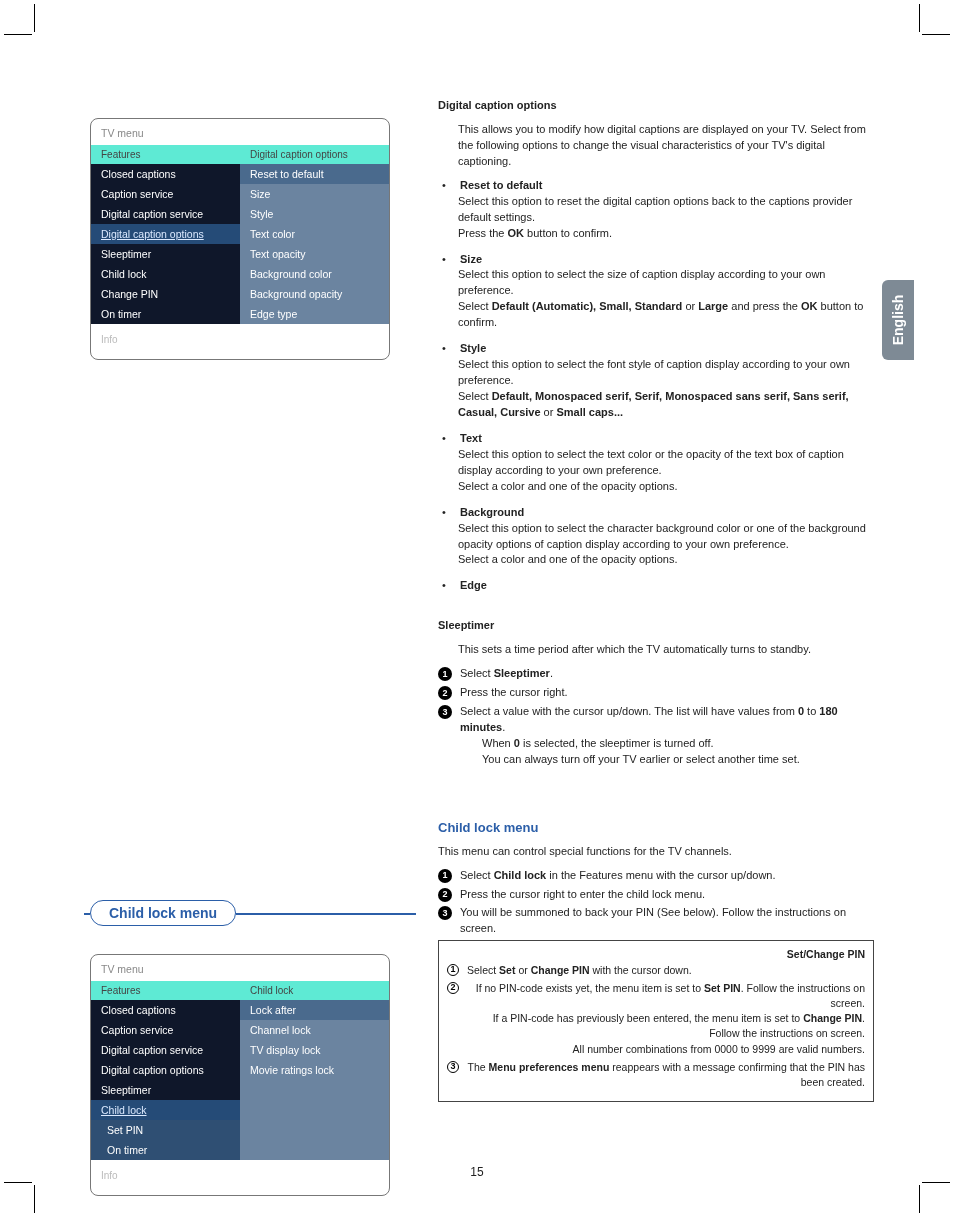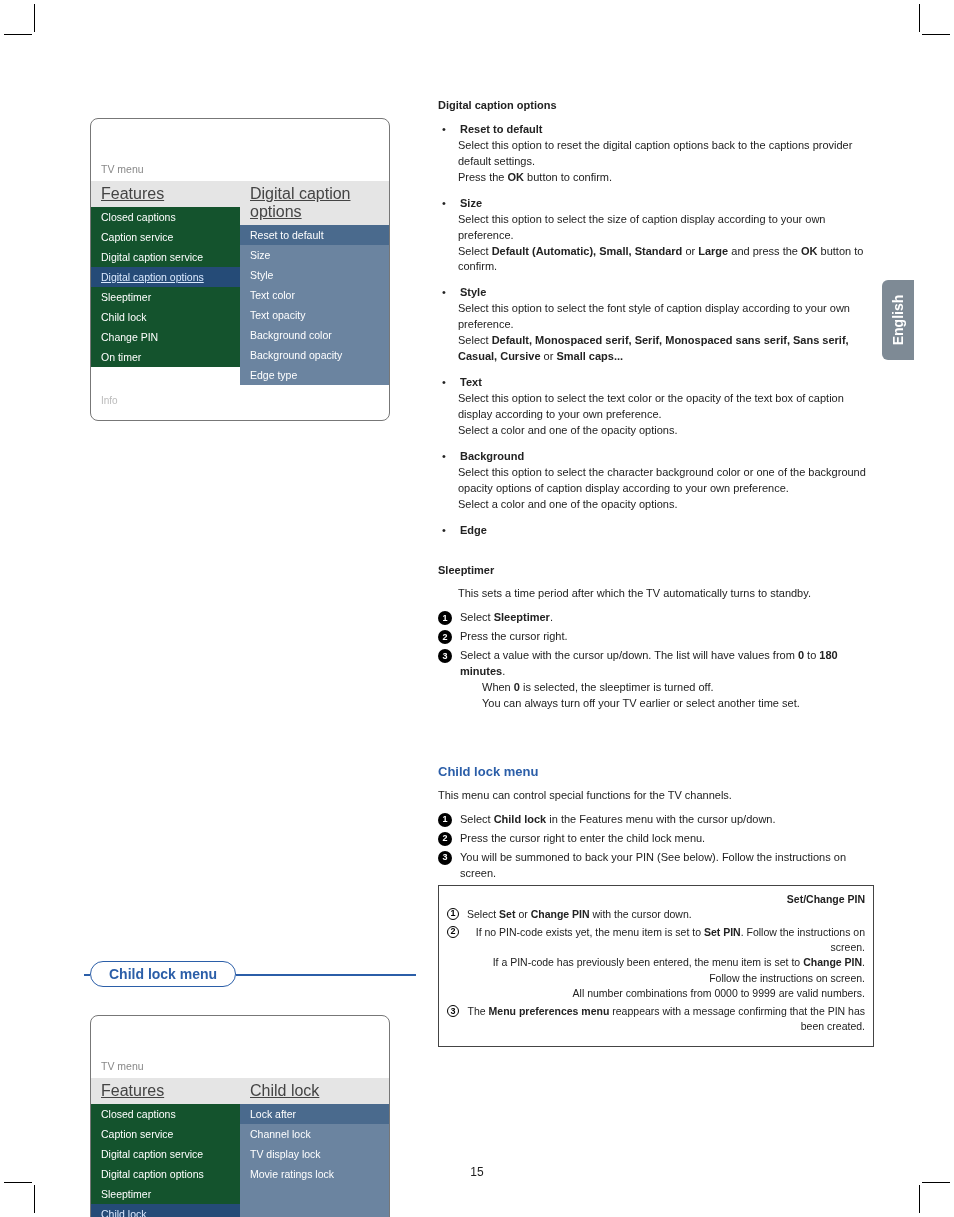--- a/index.html
+++ b/index.html
@@ -12,26 +12,26 @@
   .tl-h { top: 34px; left: 4px; } .tl-v { top: 4px; left: 34px; }
   .tr-h { top: 34px; right: 4px; } .tr-v { top: 4px; right: 34px; }
   .bl-h { bottom: 34px; left: 4px; } .bl-v { bottom: 4px; left: 34px; }
   .br-h { bottom: 34px; right: 4px; } .br-v { bottom: 4px; right: 34px; }
   
   .lang-tab { position: absolute; right: 40px; top: 280px; width: 32px; height: 80px; background: #7e8a95; border-radius: 6px 0 0 6px; display:flex; align-items:center; justify-content:center; }
   .lang-tab span { transform: rotate(-90deg); color:#fff; font-weight:bold; font-size:14px; }
   
   .left-col { position: absolute; left: 90px; top: 118px; width: 300px; }
   .menu-card { width: 300px; border: 1px solid #777; border-radius: 8px; background: #fff; overflow: hidden; font-size: 10.5px; }
-  .menu-title { padding: 8px 10px 6px 10px; color: #888; margin-top: 36px; }
+  .menu-title { padding: 8px 10px 6px 10px; color: #888; }
   .menu-cols { display:flex; }
   .col { width: 50%; }
-  .colA .hdr, .colB .hdr { padding: 4px 10px; font-size: 16px; color:#444; background:#e5e5e5;text-decoration:underline; }
+  .colA .hdr, .colB .hdr { padding: 4px 10px; font-size: 10px; color:#444; background:#5eead4; }
   .item { padding: 4px 10px; color:#fff; }
-  .rowA { background:#14532d; }
+  .rowA { background:#0f172a; }
   .rowA.highlight { background:#254b77; text-decoration: underline; color:#dbe9ff; }
   .rowA.expanded { background:#2f4f73; padding-left:16px; }
   .rowB { background:#6b84a0; }
   .rowB.sel { background:#4a6a8d; }
   .info { padding: 10px 10px 14px 10px; color:#bbb; font-size:10px; }
   .section-tab { margin-top: 540px; }
   .tab-pill { display:inline-block; border:1.5px solid #2b5ea8; border-radius: 14px; padding: 4px 18px; color:#2b5ea8; font-weight:bold; font-size:14px; position:relative; }
   .tab-wrap { position:relative; display:inline-block; }
   .tab-line { position:absolute; top:50%; height:1.5px; background:#2b5ea8; }
   .tab-line.l { left:-6px; width:6px; }
@@ -138,20 +138,21 @@
             <div class="item rowB">&nbsp;</div>
           </div>
         </div>
         <div class="info">Info</div>
       </div>
     </div>
   </div>
 
   <div class="right-col">
     <div class="para"><span class="h-bold">Digital caption options</span></div>
+    <div class="para indent">This allows you to modify how digital captions are displayed on your TV. Select from the following options to change the visual characteristics of your TV's digital captioning.</div>
 
     <div class="bullet-block">
       <div class="bullet-row">
           <span class="dot">•</span>
           <span class="bullet-title">Reset to default</span>
         </div>
       <div class="indent"><span>Select this option to reset the digital caption options back to the captions provider default settings.</span><br><span>Press the</span> <span class="b">OK</span> <span>button to confirm.</span></div>
     </div>
 
     <div class="bullet-block">

